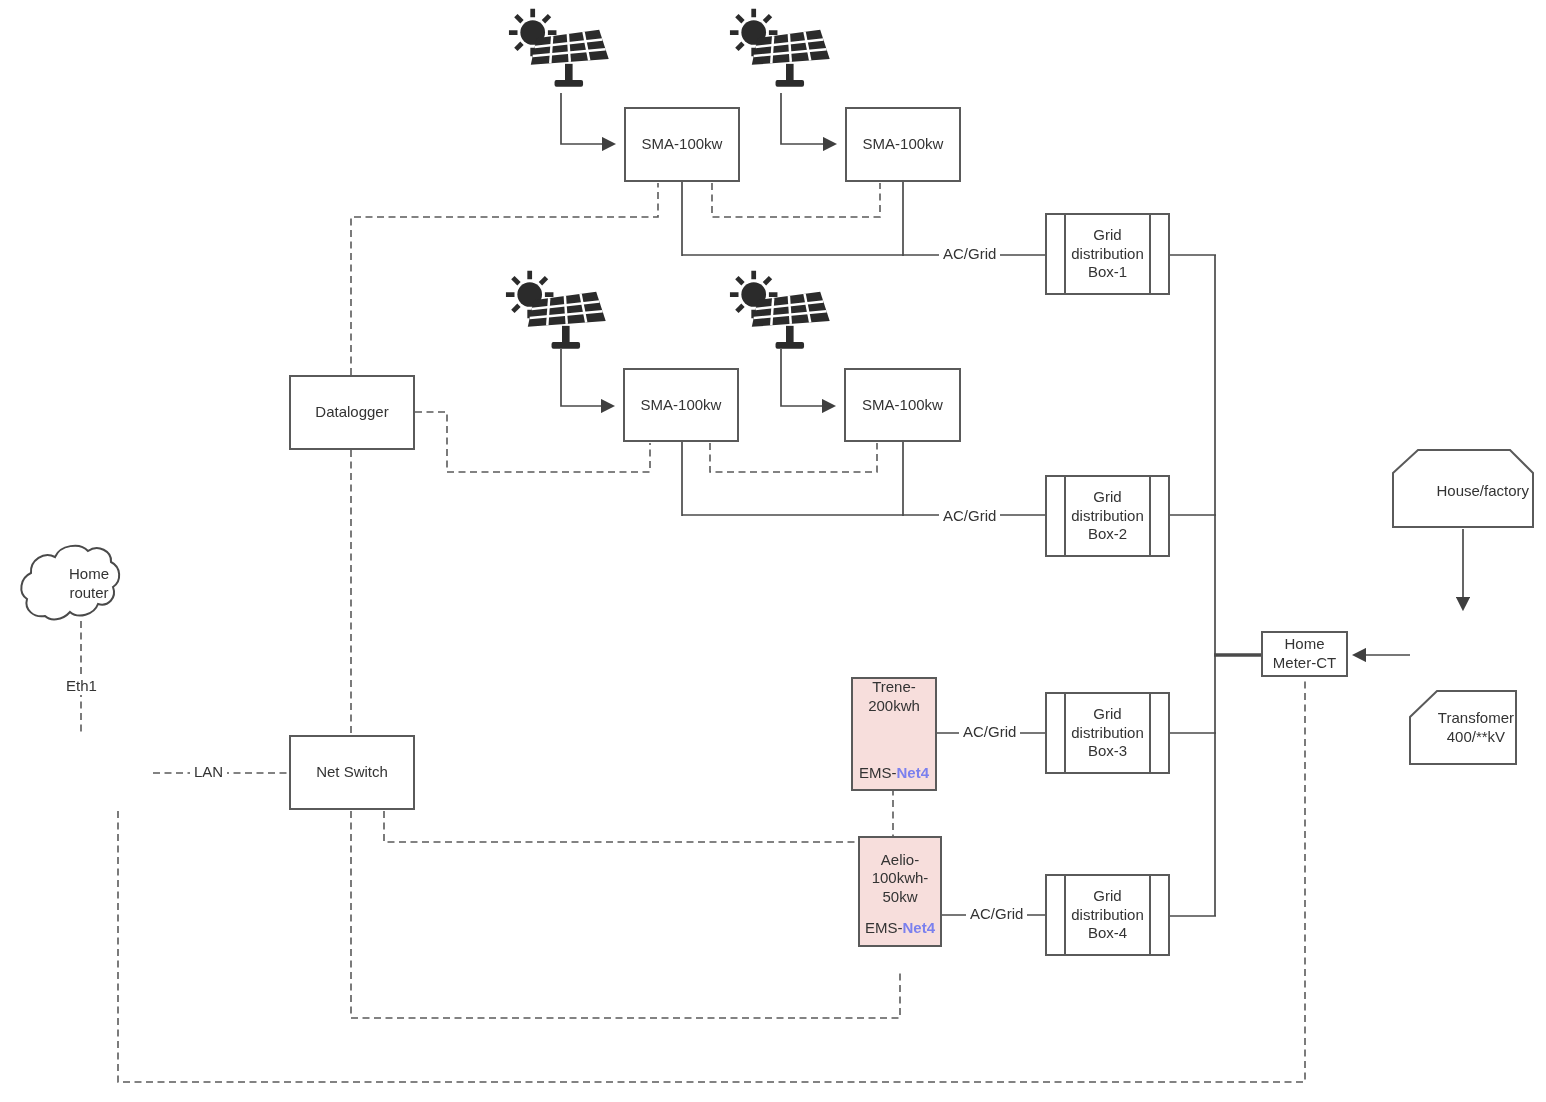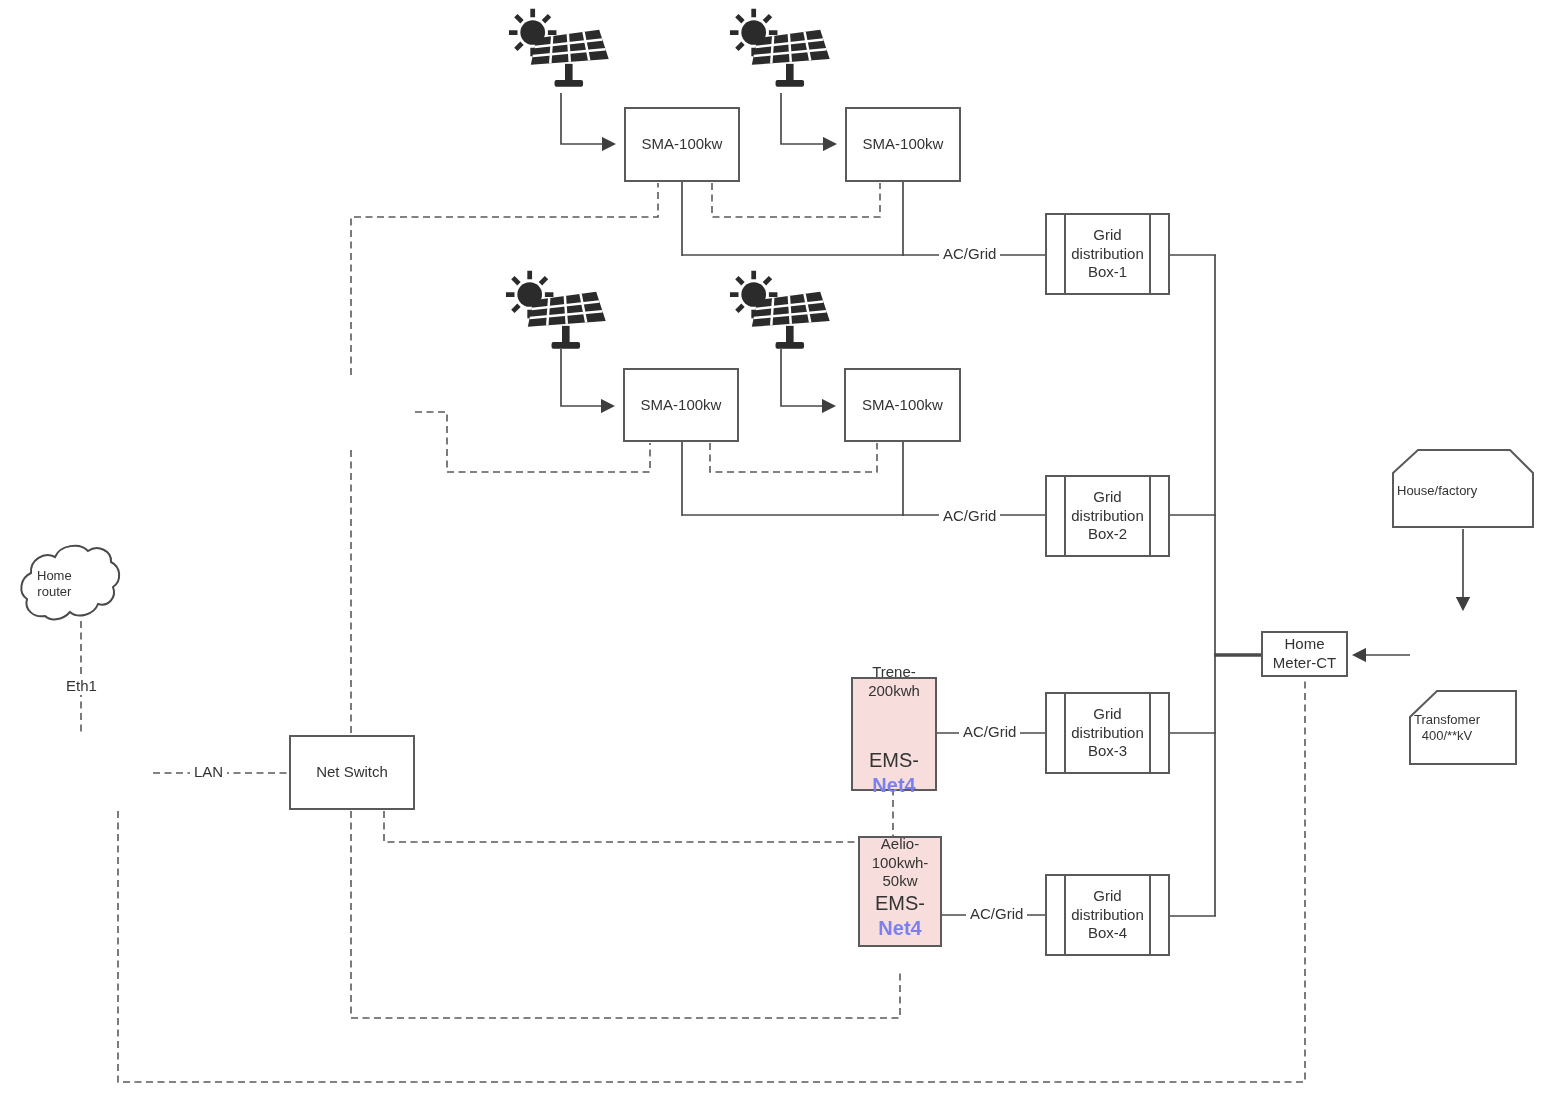--- a/index.html
+++ b/index.html
@@ -8,28 +8,28 @@
     font-family:"Liberation Sans",sans-serif;color:#333;overflow:hidden;border-radius:29px;
   }
   svg.wires{position:absolute;left:0;top:0;z-index:1;}
   .node{
     position:absolute;box-sizing:border-box;background:#fff;
     border:2px solid #5a5a5a;color:#333;display:flex;align-items:center;
     justify-content:center;text-align:center;font-size:15px;line-height:1.25;
     z-index:3;
   }
   .lbl{white-space:pre-line;}
-  .plain{position:absolute;display:flex;align-items:center;justify-content:flex-start;
-    text-align:center;font-size:13px;line-height:1.25;z-index:3;color:#333;}
+  .plain{position:absolute;display:flex;align-items:center;justify-content:flex-end;
+    text-align:center;font-size:15px;line-height:1.25;z-index:3;color:#333;}
   .gridbox .bar{position:absolute;top:-2px;bottom:-2px;width:0;border-left:2px solid #5a5a5a;}
   .gridbox .bar.left{left:17px;}
   .gridbox .bar.right{right:17px;}
   .battery{background:#f7dedc;flex-direction:column;padding:0;}
   .battery .lbl-main{flex:1;display:flex;align-items:center;justify-content:center;white-space:pre-line;}
-  .battery .footer{padding-bottom:7px;font-size:20px;}
+  .battery .footer{padding-bottom:7px;font-size:15px;}
   .accent{color:#7b80ee;font-weight:bold;}
   .ems-box{flex-direction:column;justify-content:center;}
   .ems-box .port{font-weight:bold;align-self:flex-end;padding-right:10px;}
   .edge-label{position:absolute;background:#fff;padding:0 4px;font-size:15px;
     color:#333;z-index:4;line-height:1.2;}
 </style>
 </head>
 <body>
 
 <div class="canvas">
@@ -130,20 +130,23 @@
   <div class="node" style="left:845px;top:107px;width:116px;height:75px;">
     <span class="lbl">SMA-100kw</span>
   </div>
   <div class="node" style="left:623px;top:368px;width:116px;height:74px;">
     <span class="lbl">SMA-100kw</span>
   </div>
   <div class="node" style="left:844px;top:368px;width:117px;height:74px;">
     <span class="lbl">SMA-100kw</span>
   </div>
 
+  <div class="node" style="left:289px;top:375px;width:126px;height:75px;">
+    <span class="lbl">Datalogger</span>
+  </div>
 
   <div class="node gridbox" style="left:1045px;top:213px;width:125px;height:82px;">
     <div class="bar left"></div>
     <div class="bar right"></div>
     <span class="lbl">Grid
 distribution
 Box-1</span>
   </div>
   <div class="node gridbox" style="left:1045px;top:475px;width:125px;height:82px;">
     <div class="bar left"></div>

